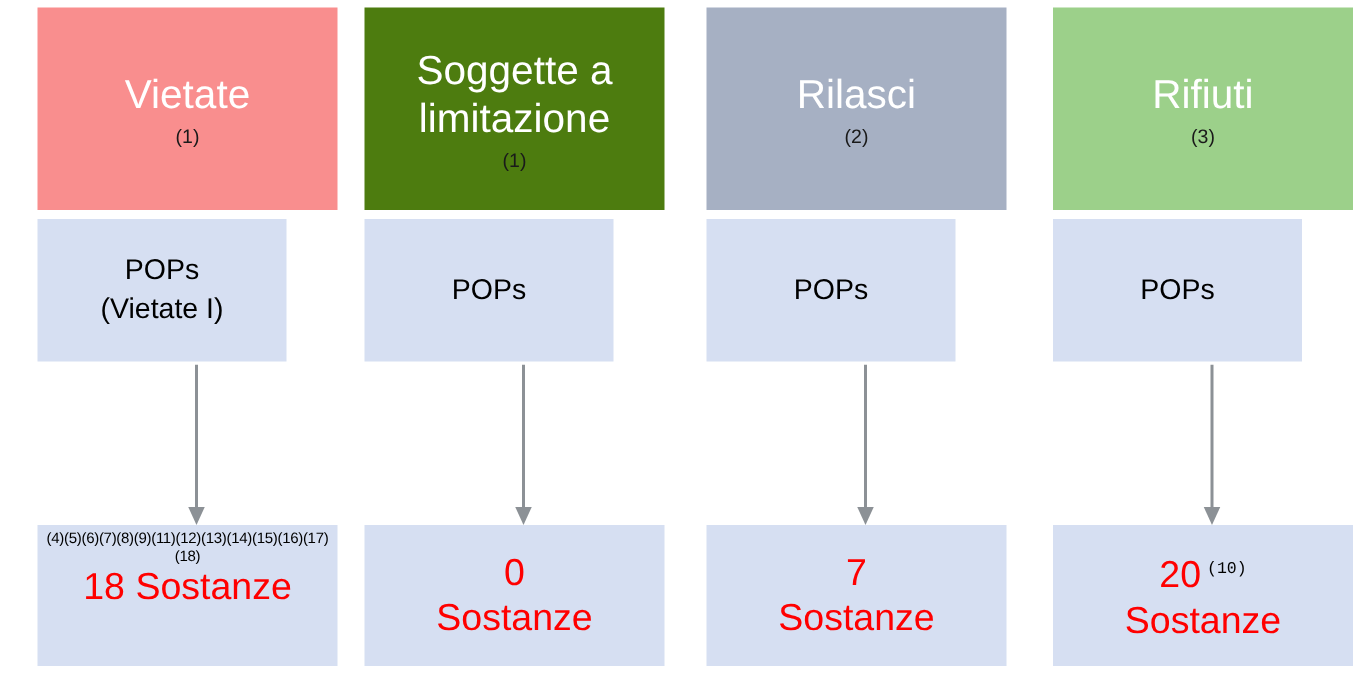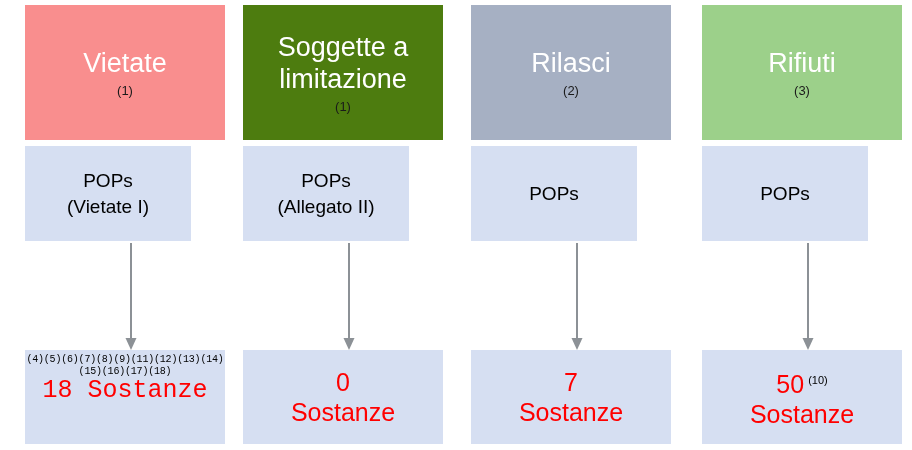--- a/index.html
+++ b/index.html
@@ -118,24 +118,25 @@
     line-height: 30px;
     text-align: center;
     position: relative;
     white-space: nowrap;
   }
   .result-sup {
     color: #000000;
     font-size: 11px;
     vertical-align: super;
     margin-left: 4px;
-  }
-
-  
-  .result-box.with-refs { justify-content: flex-start; padding-top: 26px; font-family: Liberation Mono, monospace; }
+    font-family: Liberation Mono, monospace;
+  }
+
+  
+  .result-box.with-refs { justify-content: flex-start; padding-top: 26px; }
 </style>
 </head>
 <body>
 
 <div class="diagram">
 
   <div class="column col-0">
     <div class="header-box" style="background:#f98e8e;">
       <div class="header-title">Vietate</div>
       <div class="header-note">(1)</div>
@@ -154,21 +155,20 @@
     </div>
   </div>
 
   <div class="column col-1">
     <div class="header-box" style="background:#4d7c0f;">
       <div class="header-title">Soggette a limitazione</div>
       <div class="header-note">(1)</div>
     </div>
     <div class="annex-box">
       <div class="annex-line">POPs</div>
-      <div class="annex-line">(Allegato II)</div>
     </div>
     <svg class="arrow" viewBox="0 0 14 108" xmlns="http://www.w3.org/2000/svg">
       <line x1="7" y1="0" x2="7" y2="95" stroke="#8c9196" stroke-width="2"></line>
       <polygon points="7,107 1.5,95 12.5,95" fill="#8c9196"></polygon>
     </svg>
     <div class="result-box">
       <div class="result-main">0</div>
       <div class="result-main">Sostanze</div>
     </div>
   </div>
@@ -198,19 +198,19 @@
     </div>
     <div class="annex-box">
       <div class="annex-line">POPs</div>
     </div>
     <svg class="arrow" viewBox="0 0 14 108" xmlns="http://www.w3.org/2000/svg">
       <line x1="7" y1="0" x2="7" y2="95" stroke="#8c9196" stroke-width="2"></line>
       <polygon points="7,107 1.5,95 12.5,95" fill="#8c9196"></polygon>
     </svg>
     <div class="result-box">
       <div class="result-main">
-        <span>50</span><span class="result-sup">(10)</span>
+        <span>20</span><span class="result-sup">(10)</span>
       </div>
       <div class="result-main">Sostanze</div>
     </div>
   </div>
 
 </div>
 
 </body></html>

